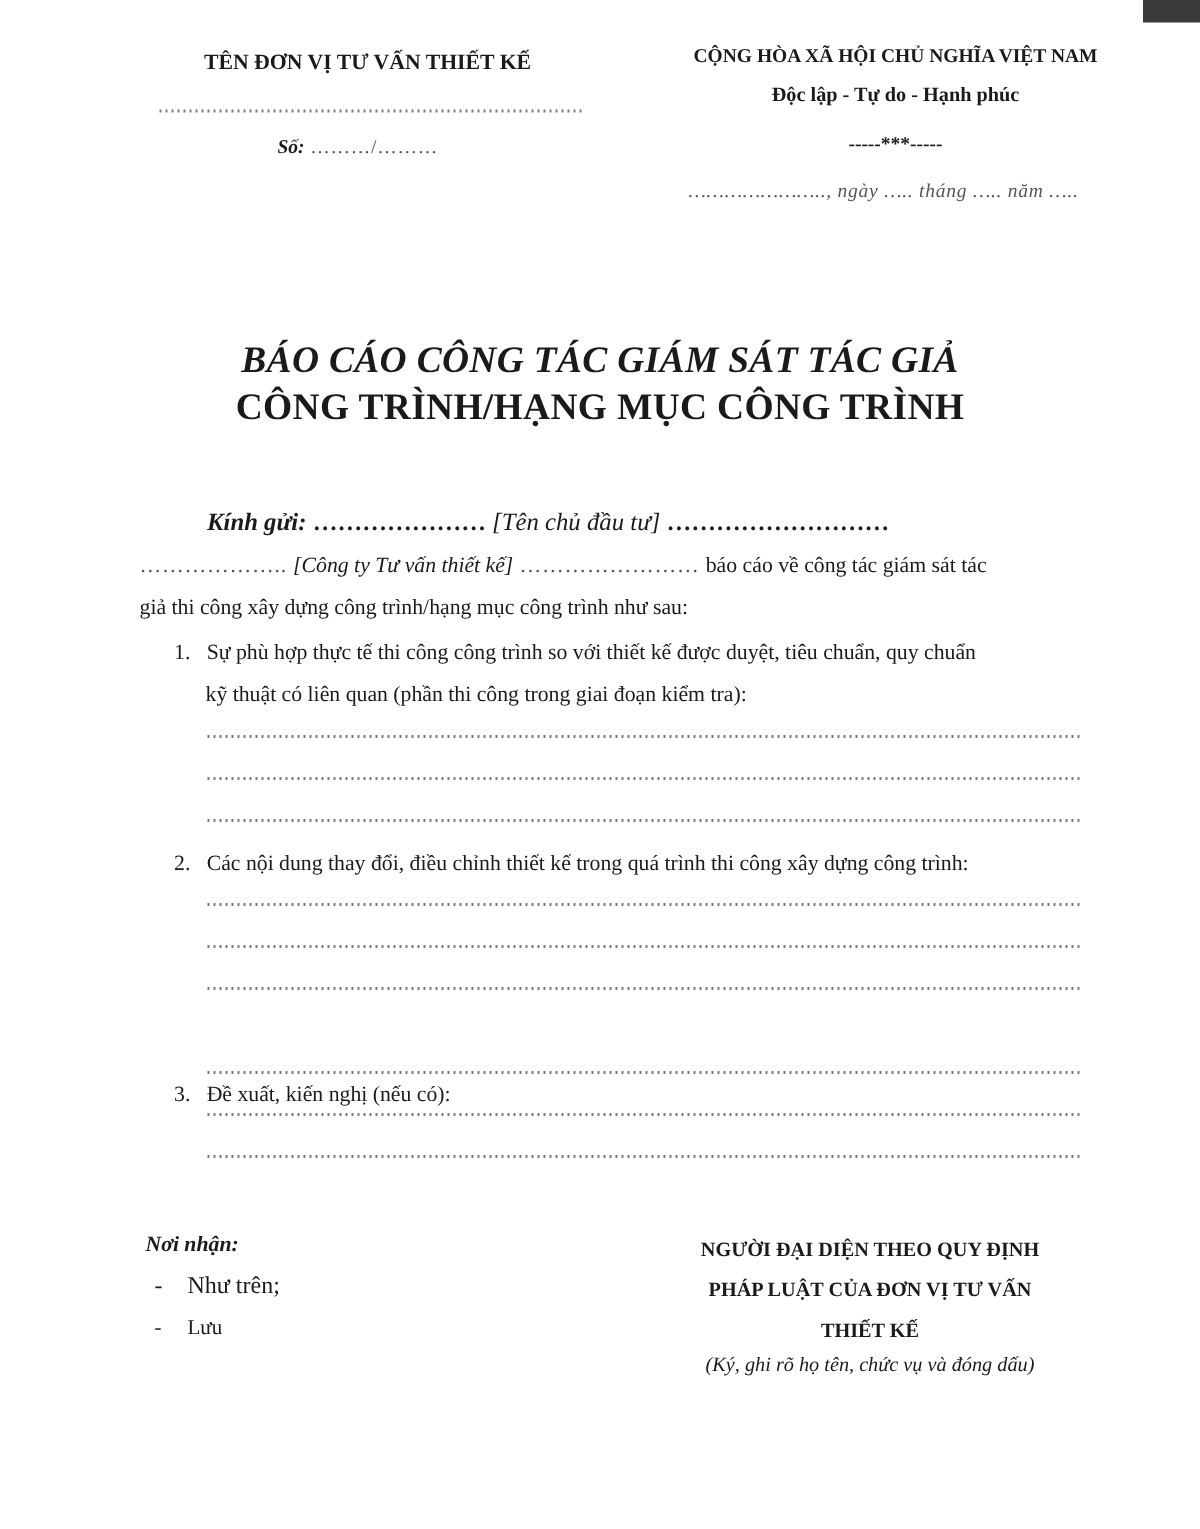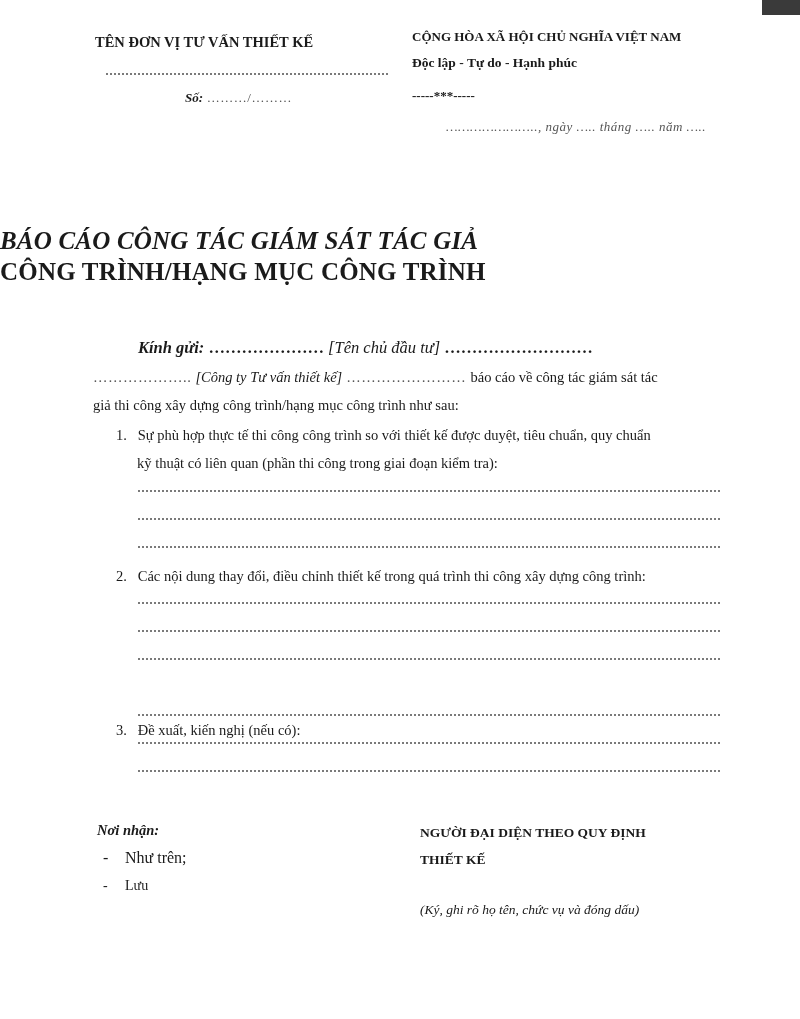--- a/index.html
+++ b/index.html
@@ -14,40 +14,40 @@
       color: #1a1a1a;
     }
     .corner-block {
       position: absolute; left: 762px; top: 0;
       width: 38px; height: 15px;
       background: #3a3a3a;
     }
     .abs { position: absolute; white-space: nowrap; }
     .b { font-weight: bold; }
     .i { font-style: italic; }
-    .center { }
+    .center { text-align: center; }
     .dots-line {
       position: absolute;
       height: 2px;
       background-image: radial-gradient(circle, #7a7a7a 0.8px, transparent 1px);
       background-size: 4px 2px;
       background-repeat: repeat-x;
     }
     .small-dots { color: #555; letter-spacing: 0.5px; }
 
     
     #org-name { left: 95px; top: 34px; width: 300px; font-size: 14.5px; }
     #org-dots { left: 105px; top: 73px; width: 285px; }
     #doc-number { left: 185px; top: 90px; font-size: 13px; }
 
     
     #republic { left: 412px; top: 29px; width: 370px; font-size: 13px; }
     #motto { left: 412px; top: 55px; width: 370px; font-size: 13.5px; }
     #ornament { left: 412px; top: 88px; width: 370px; font-size: 13px; }
-    #date-line { left: 446px; top: 119px; font-size: 13px; }
+    #date-line { left: 459px; top: 119px; font-size: 13px; }
 
     
     #title1 { left: 0; top: 227px; width: 800px; font-size: 25px; letter-spacing: 0.2px; font-style: italic; }
     #title2 { left: 0; top: 258px; width: 800px; font-size: 25px; letter-spacing: 0.2px; }
 
     
     .body-text { font-size: 14.5px; }
     #kinh-gui { left: 138px; top: 338px; font-size: 16.5px; }
     #para1 { left: 93px; top: 369px; }
     #para2 { left: 93px; top: 397px; }
@@ -120,15 +120,16 @@
 <div class="abs b i" id="noi-nhan">Nơi nhận:</div>
 <div class="abs" id="recv1">
   <span class="dash">-</span><span>Như trên;</span>
 </div>
 <div class="abs" id="recv2">
   <span class="dash">-</span><span>Lưu</span>
 </div>
 
 <div class="abs b center" id="sig-block">
   <div>NGƯỜI ĐẠI DIỆN THEO QUY ĐỊNH</div>
+  <div>PHÁP LUẬT CỦA ĐƠN VỊ TƯ VẤN</div>
   <div>THIẾT KẾ</div>
 </div>
 <div class="abs i center" id="sig-note">(Ký, ghi rõ họ tên, chức vụ và đóng dấu)</div>
 
 </body></html>

